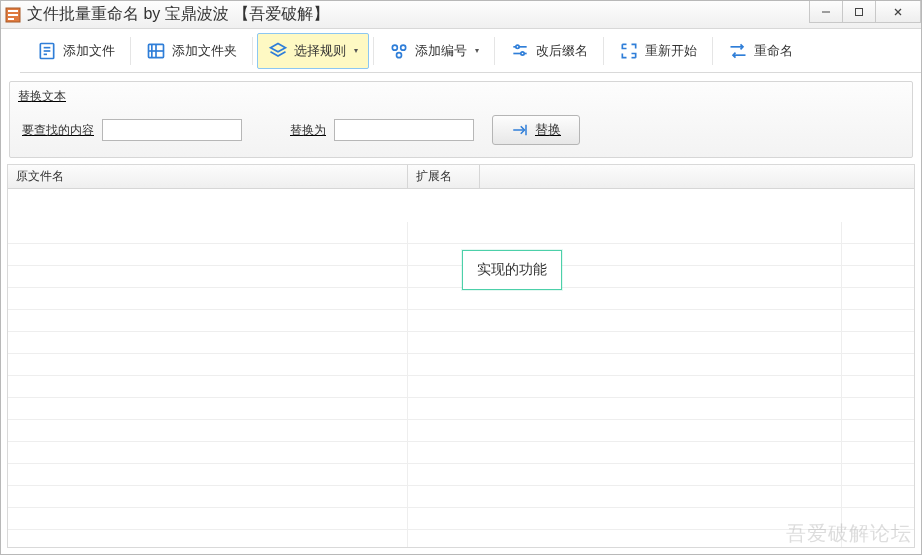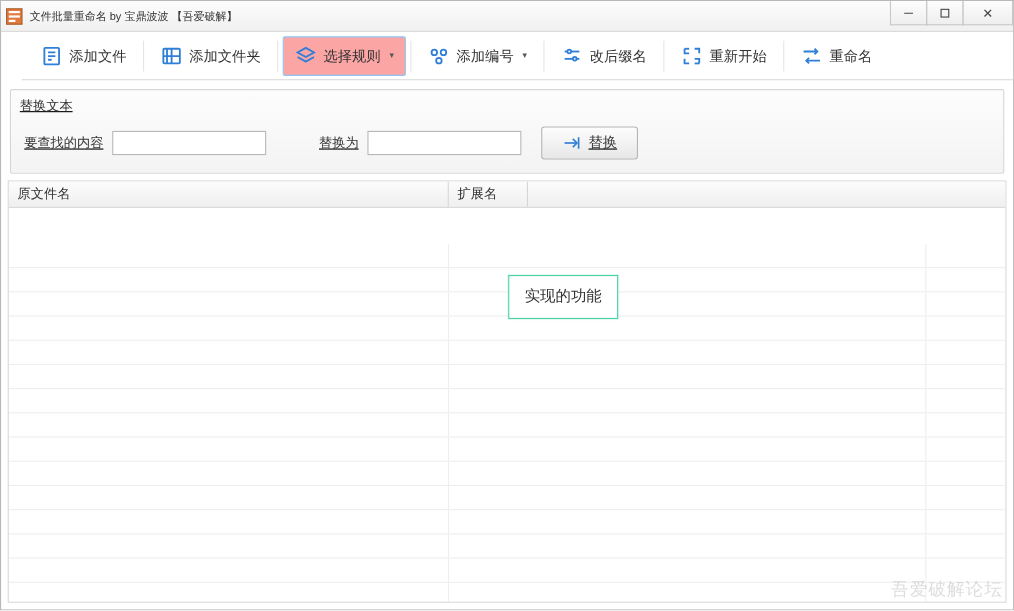--- a/index.html
+++ b/index.html
@@ -32,21 +32,21 @@
       width: 16px;
       height: 16px;
       margin-right: 6px;
       display: inline-flex;
       align-items: center;
       justify-content: center;
       font-size: 10px;
     }
     .titlebar-title {
       color: #333;
-      font-size: 10px;
+      font-size: 16px;
     }
     .window-controls {
       position: absolute;
       right: 0;
       top: 0;
       display: flex;
       height: 22px;
     }
     .window-btn {
       width: 34px;
@@ -82,21 +82,21 @@
       padding: 0 10px;
       border: 1px solid transparent;
       border-radius: 2px;
       cursor: pointer;
       gap: 6px;
       color: #333;
       font-size: 13px;
     }
     .tool-btn.active {
       border-color: #8cc7f2;
-      background: #fca5a5;
+      background: #fef9c3;
       align-items: center;
     }
     .tool-btn .icon {
       width: 20px;
       height: 20px;
       display: flex;
       align-items: center;
       justify-content: center;
       color: #2f7ed8;
     }
@@ -217,21 +217,21 @@
       color: #333;
       font-size: 14px;
       box-shadow: 0 0 0 1px rgba(76,208,169,0.15);
       margin-left: 12px;
     }
     .watermark {
       position: absolute;
       right: 10px;
       bottom: 8px;
       color: rgba(120,120,120,0.25);
-      font-size: 16px;
+      font-size: 20px;
       letter-spacing: 1px;
       pointer-events: none;
     }
   </style>
 </head>
 <body>
 
 <div class="window">
 
   <div class="titlebar">

